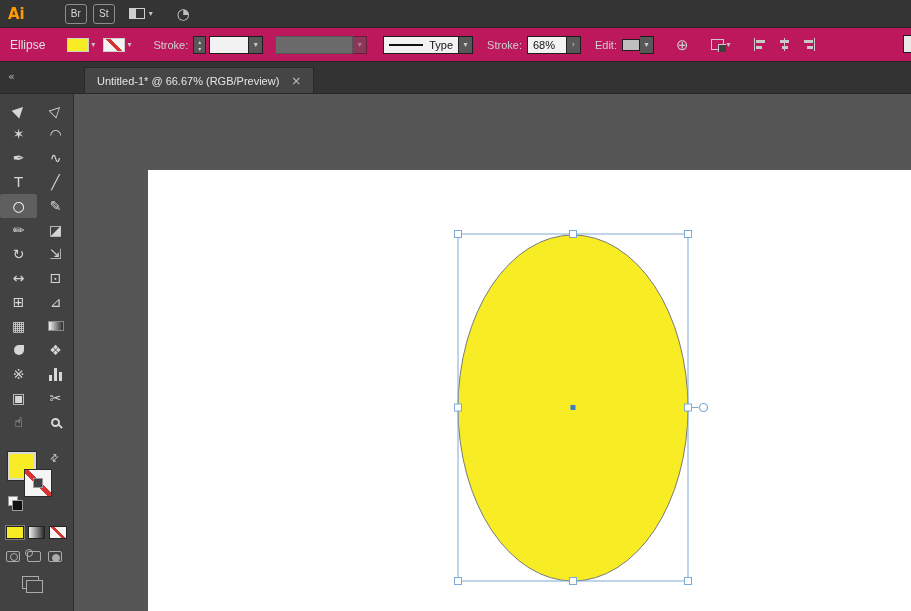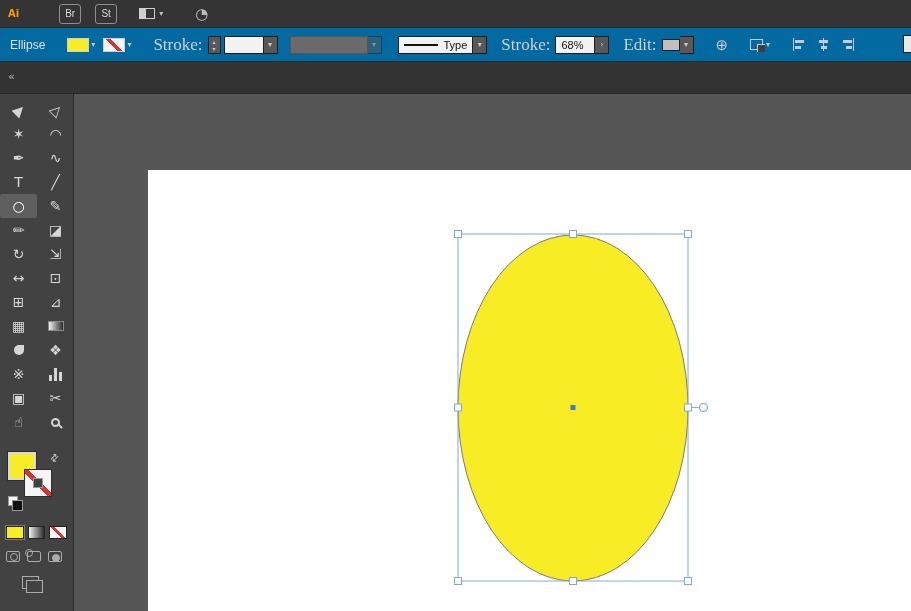--- a/index.html
+++ b/index.html
@@ -8,35 +8,35 @@
     font-family: "Liberation Sans", sans-serif;
     font-size: 12px;
     background:#565656;
     position:relative;
     color:#d6d6d6;
     cursor:default;
   }
 
   
   .menubar{position:absolute;top:0;left:0;right:0;height:28px;background:#343434;border-bottom:1px solid #262626;display:flex;align-items:center;padding:0 8px;}
-  .logo{color:#ff9a00;font-weight:bold;font-size:10px;margin-right:18px;font-family:"DejaVu Sans",sans-serif;}
+  .logo{color:#ff9a00;font-weight:bold;font-size:15px;margin-right:18px;font-family:"DejaVu Sans",sans-serif;}
   .menus{display:flex;align-items:center;}
   .menu{padding:0 13px;color:#e2e2e2;font-size:12px;}
-  .mb-right{display:flex;align-items:center;margin-left:22px;gap:14px;}
+  .mb-right{display:flex;align-items:center;margin-left:22px;gap:6px;}
   .sqbtn{width:22px;height:20px;border:1px solid #8d8d8d;border-radius:3px;display:flex;align-items:center;justify-content:center;font-size:10px;color:#d8d8d8;}
   .ws{display:flex;align-items:center;gap:4px;margin-left:8px;}
   .ws-icon{width:16px;height:11px;border:1px solid #cfcfcf;position:relative;display:inline-block;}
   .ws-icon::before{content:'';position:absolute;left:0;top:0;width:6px;height:100%;background:#cfcfcf;}
   .caret{font-size:8px;color:#c3c3c3;font-family:"DejaVu Sans",sans-serif;}
   .meter{font-size:15px;color:#bdbdbd;margin-left:18px;font-family:"DejaVu Sans",sans-serif;}
 
   
-  .controlbar{position:absolute;top:28px;left:0;right:0;height:34px;background:#0369a1;border-bottom:1px solid #262626;display:flex;align-items:center;padding:0 10px;}
+  .controlbar{position:absolute;top:28px;left:0;right:0;height:34px;background:#be185d;border-bottom:1px solid #262626;display:flex;align-items:center;padding:0 10px;}
   .ctx-label{color:#e0e0e0;margin-right:22px;}
-  .label{color:#cfcfcf;font-size:17px;margin:0 5px 0 14px;font-family:Liberation Serif, serif;}
+  .label{color:#cfcfcf;font-size:11px;margin:0 5px 0 14px;}
   .swgroup{display:flex;align-items:center;gap:2px;margin-right:8px;}
   .fill-sw{width:22px;height:14px;background:#f8ec25;border:1px solid #cfcfcf;display:inline-block;}
   .stroke-sw{width:22px;height:14px;border:1px solid #cfcfcf;display:inline-block;background:
     linear-gradient(45deg, #f5f5f5 42%, #d63333 42%, #d63333 58%, #f5f5f5 58%);}
   .stepper{display:inline-flex;flex-direction:column;width:13px;height:18px;border:1px solid #222;background:#585858;justify-content:center;align-items:center;line-height:7px;}
   .stepper span{font-size:6px;color:#ccc;font-family:"DejaVu Sans",sans-serif;}
   .combo{display:inline-flex;height:18px;align-items:stretch;}
   .combo-val{background:#f2f2f2;color:#111;border:1px solid #1e1e1e;display:flex;align-items:center;padding:0 5px;font-size:11px;min-width:40px;}
   .combo-btn{width:14px;background:#585858;color:#c9c9c9;border:1px solid #1e1e1e;border-left:none;display:flex;align-items:center;justify-content:center;font-size:8px;font-family:"DejaVu Sans",sans-serif;}
   .combo.disabled .combo-val{background:#6a6a6a;border-color:#555;min-width:78px;}
@@ -197,20 +197,24 @@
         <i class="b1"></i>
         <i class="b2"></i>
     </span>
   </span>
 
   <span class="cut-icon"></span>
 </div>
 
 <div class="tabbar">
   <span class="collapse">«</span>
+  <div class="tab">
+    <span class="tab-title">Untitled-1* @ 66.67% (RGB/Preview)</span>
+    <span class="tab-close">×</span>
+  </div>
 </div>
 
 <aside class="toolbar">
   <div class="tool-grid">
     <div class="tool rot">
         <span class="g">▶</span>
       </div>
     <div class="tool rot">
         <span class="g">▷</span>
       </div>

